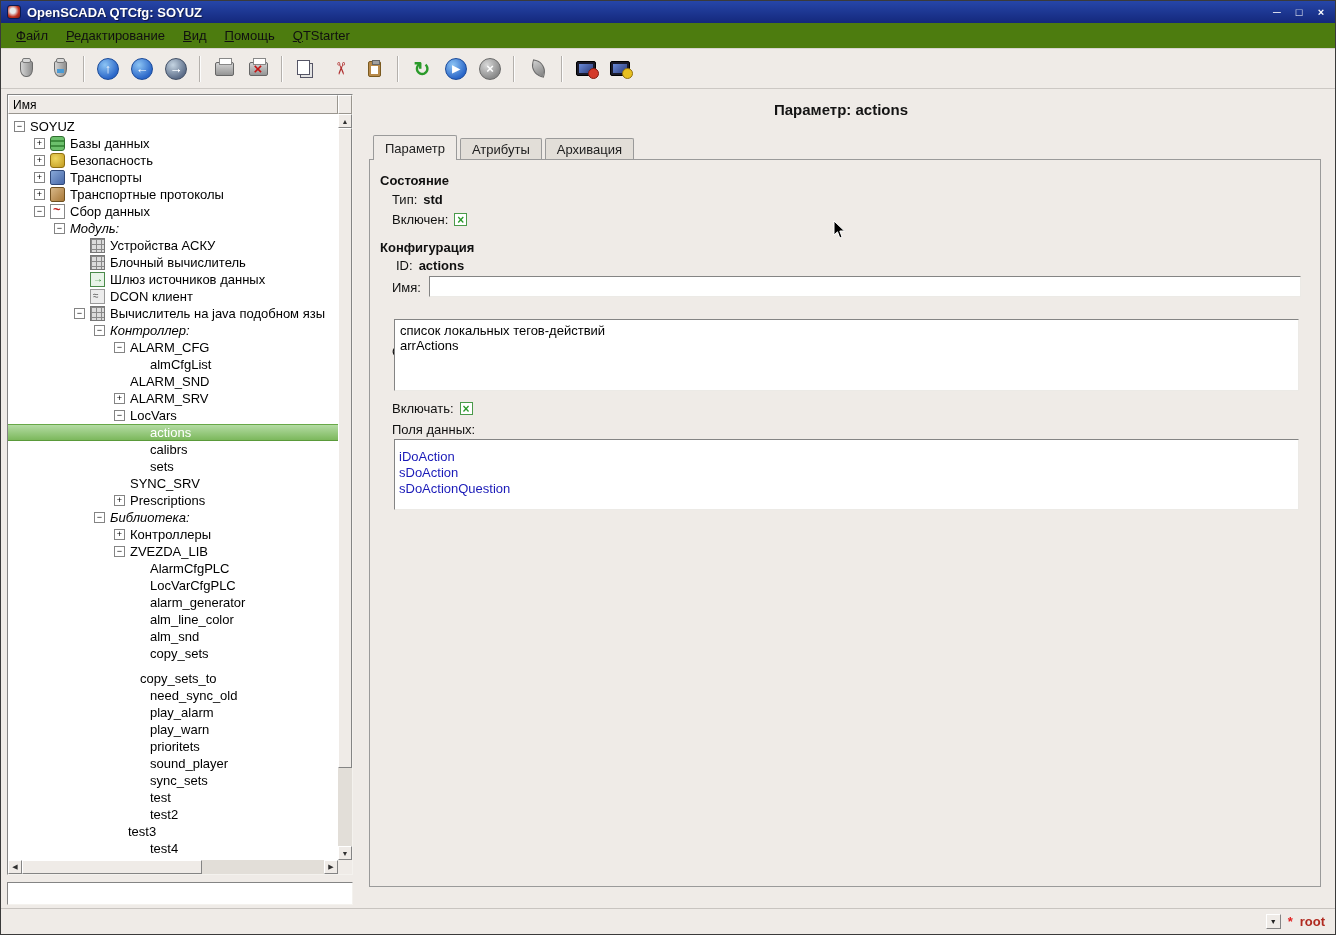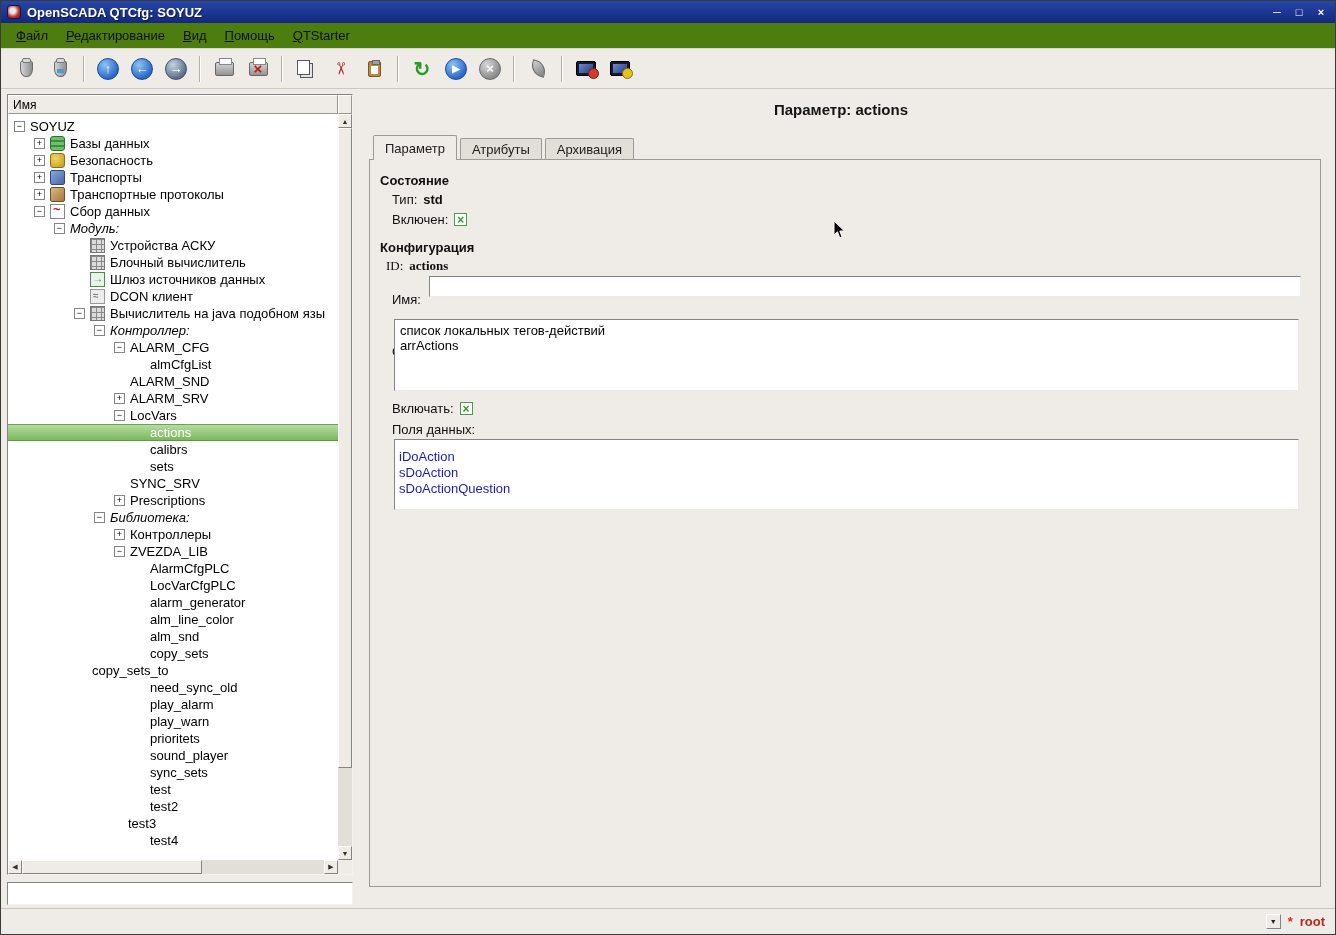--- a/index.html
+++ b/index.html
@@ -433,21 +433,21 @@
           <span class="tlabel">alm_line_color</span>
         </div>
         <div class="trow" style="padding-left: 126px;">
           <span class="slot"></span>
           <span class="tlabel">alm_snd</span>
         </div>
         <div class="trow" style="padding-left: 126px;">
           <span class="slot"></span>
           <span class="tlabel">copy_sets</span>
         </div>
-        <div class="trow" style="padding-left: 68px;">
+        <div class="trow" style="padding-left: 116px; margin-top: 8px;">
           <span class="slot"></span>
           <span class="tlabel">copy_sets_to</span>
         </div>
         <div class="trow" style="padding-left: 126px;">
           <span class="slot"></span>
           <span class="tlabel">need_sync_old</span>
         </div>
         <div class="trow" style="padding-left: 126px;">
           <span class="slot"></span>
           <span class="tlabel">play_alarm</span>
@@ -512,26 +512,26 @@
     <div class="abs fline" style="left:22px; top:32px;">
       <span>Тип:</span>
       <span class="bval">std</span>
     </div>
     <div class="abs fline" style="left:22px; top:52px;">
       <span>Включен:</span>
       <span class="chk"></span>
     </div>
 
     <div class="abs sec-head" style="left:10px; top:80px;">Конфигурация</div>
-    <div class="abs fline" style="left:16px; top:98px;font-family:Liberation Serif, serif;">
+    <div class="abs fline" style="left:26px; top:98px;">
       <span>ID:</span>
       <span class="bval">actions</span>
     </div>
 
-    <div class="abs fline" style="left:22px; top:132px;">Имя:</div>
+    <div class="abs fline" style="left:22px; top:120px;">Имя:</div>
     <input class="abs txt-input" style="left: 59px; top: 116px; width: 872px; height: 21px;" value="">
 
     <div class="abs fline" style="left:22px; top:143px;margin-top:41px;">Описание:</div>
     <textarea class="abs txt-input" style="left: 24px; top: 159px; width: 905px; height: 72px;">список локальных тегов-действий
 arrActions</textarea>
 
     <div class="abs fline" style="left:22px; top:241px;">
       <span>Включать:</span>
       <span class="chk"></span>
     </div>

